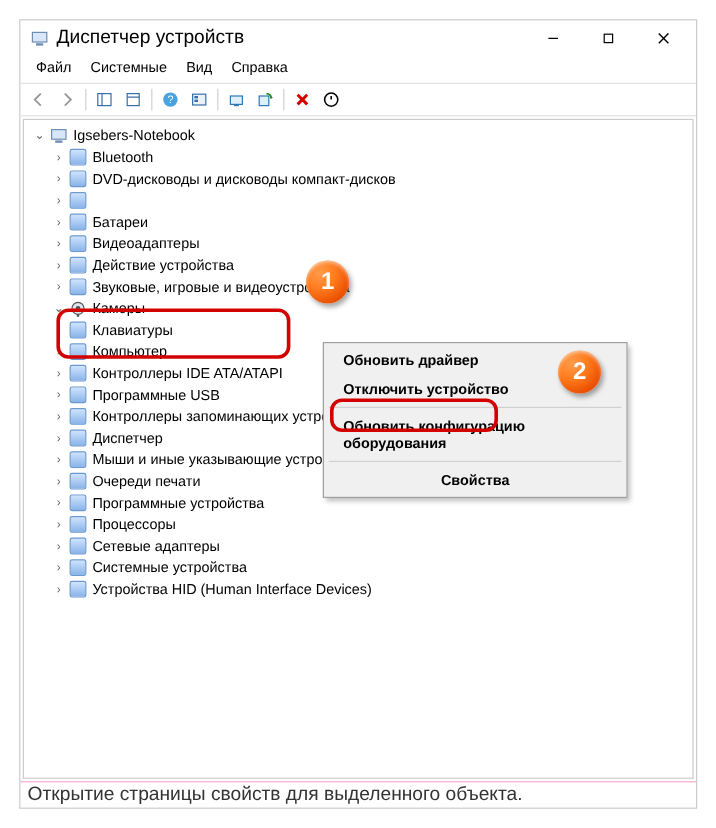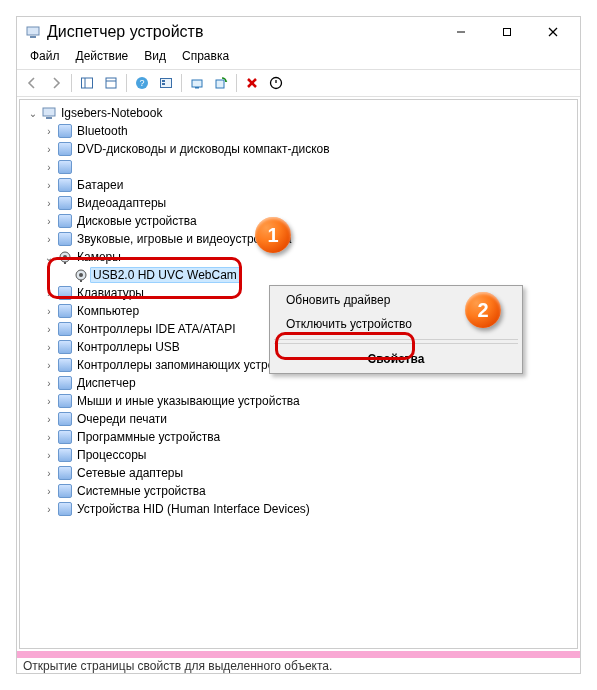--- a/index.html
+++ b/index.html
@@ -100,40 +100,41 @@
   .selected {
     background:#cce8ff;
     border:1px solid #99d1ff;
     border-radius:1px;
     padding:0 2px;
     margin-left:-3px;
   }
   
   .statusbar {
     height:22px;
-    border-top:7px solid #f9a8d4;
+    border-top:1px solid #f9a8d4;
     display:flex; align-items:center;
     padding:0 6px;
-    font-size:12px;
+    font-size:16px;
     color:#333;
   }
   
   .ctxmenu {
     position:absolute;
     left:252px; top:268px;
     width:254px;
     background:#f0f0f0;
     border:1px solid #a0a0a0;
     box-shadow:3px 3px 4px rgba(0,0,0,.25);
     padding:2px;
     z-index:10;
   }
   .ctxitem {
     padding:5px 14px;
     font-size:12px;
+    font-weight:bold;
   }
   .ctxitem.bold { font-weight:600;text-align:center; }
   .ctxsep {
     height:1px; background:#d0d0d0; margin:3px 2px;
   }
   
   .callout {
     position:absolute;
     width:36px; height:36px;
     border-radius:50%;
@@ -189,21 +190,21 @@
         <svg viewBox="0 0 10 10">
             <line x1="1" y1="1" x2="9" y2="9" stroke="#000" stroke-width="1.2"></line>
             <line x1="9" y1="1" x2="1" y2="9" stroke="#000" stroke-width="1.2"></line>
           </svg>
       </div>
     </div>
   </div>
 
   <div class="menubar">
     <div class="menuitem">Файл</div>
-    <div class="menuitem">Действие</div>
+    <div class="menuitem">Системные</div>
     <div class="menuitem">Вид</div>
     <div class="menuitem">Справка</div>
   </div>
 
   <div class="toolbar">
     <div class="tbtn disabled">
         <svg width="14" height="14" viewBox="0 0 14 14">
           <path d="M9 2 L4 7 L9 12" fill="none" stroke="#000" stroke-width="1.6"></path>
         </svg>
       </div>
@@ -332,21 +333,21 @@
                   <span class="node-label">Видеоадаптеры</span>
                 </div>
               </li>
               <li>
                 <div class="node">
                   <span class="indent i1"></span>
                   <span class="expander">›</span>
                   <span class="node-icon">
                     <span class="generic-icon"></span>
                   </span>
-                  <span class="node-label">Дисковые устройства</span>
+                  <span class="node-label">Действие устройства</span>
                 </div>
               </li>
               <li>
                 <div class="node">
                   <span class="indent i1"></span>
                   <span class="expander">›</span>
                   <span class="node-icon">
                     <span class="generic-icon"></span>
                   </span>
                   <span class="node-label">Звуковые, игровые и видеоустройства</span>
@@ -360,36 +361,20 @@
                 <span class="expander">⌄</span>
                 <span class="node-icon">
                     <svg width="16" height="16" viewBox="0 0 16 16">
                       <circle cx="8" cy="8" r="5" fill="#dfe6ec" stroke="#555"></circle>
                       <circle cx="8" cy="8" r="2" fill="#555"></circle>
                       <rect x="7" y="13" width="2" height="2" fill="#555"></rect>
                     </svg>
                   </span>
                 <span class="node-label">Камеры</span>
               </div>
-              <ul>
-                <li>
-                  <div class="node">
-                    <span class="indent i2"></span>
-                    <span class="expander"></span>
-                    <span class="node-icon">
-                        <svg width="16" height="16" viewBox="0 0 16 16">
-                          <circle cx="8" cy="8" r="5" fill="#dfe6ec" stroke="#555"></circle>
-                          <circle cx="8" cy="8" r="2" fill="#555"></circle>
-                          <rect x="7" y="13" width="2" height="2" fill="#555"></rect>
-                        </svg>
-                      </span>
-                    <span class="node-label selected">USB2.0 HD UVC WebCam</span>
-                  </div>
-                </li>
-              </ul>
             </li>
           </ul>
           <ul id="tree-after">
               <li>
                 <div class="node">
                   <span class="indent i1"></span>
                   <span class="expander">›</span>
                   <span class="node-icon">
                     <span class="generic-icon"></span>
                   </span>
@@ -416,21 +401,21 @@
                   <span class="node-label">Контроллеры IDE ATA/ATAPI</span>
                 </div>
               </li>
               <li>
                 <div class="node">
                   <span class="indent i1"></span>
                   <span class="expander">›</span>
                   <span class="node-icon">
                     <span class="generic-icon"></span>
                   </span>
-                  <span class="node-label">Контроллеры USB</span>
+                  <span class="node-label">Программные USB</span>
                 </div>
               </li>
               <li>
                 <div class="node">
                   <span class="indent i1"></span>
                   <span class="expander">›</span>
                   <span class="node-icon">
                     <span class="generic-icon"></span>
                   </span>
                   <span class="node-label">Контроллеры запоминающих устройств</span>
@@ -523,20 +508,21 @@
   </div>
 
   <div class="statusbar">
     <span>Открытие страницы свойств для выделенного объекта.</span>
   </div>
 
   <div class="ctxmenu">
     <div class="ctxitem">Обновить драйвер</div>
     <div class="ctxitem">Отключить устройство</div>
     <div class="ctxsep"></div>
+    <div class="ctxitem">Обновить конфигурацию оборудования</div>
     <div class="ctxsep"></div>
     <div class="ctxitem bold">Свойства</div>
   </div>
 
   <div class="redbox" style="left:30px; top:240px; width:195px; height:42px;"></div>
   <div class="callout" style="left:238px; top:200px;">
     <span>1</span>
   </div>
 
   <div class="redbox" style="left:258px; top:315px; width:140px; height:28px;"></div>

